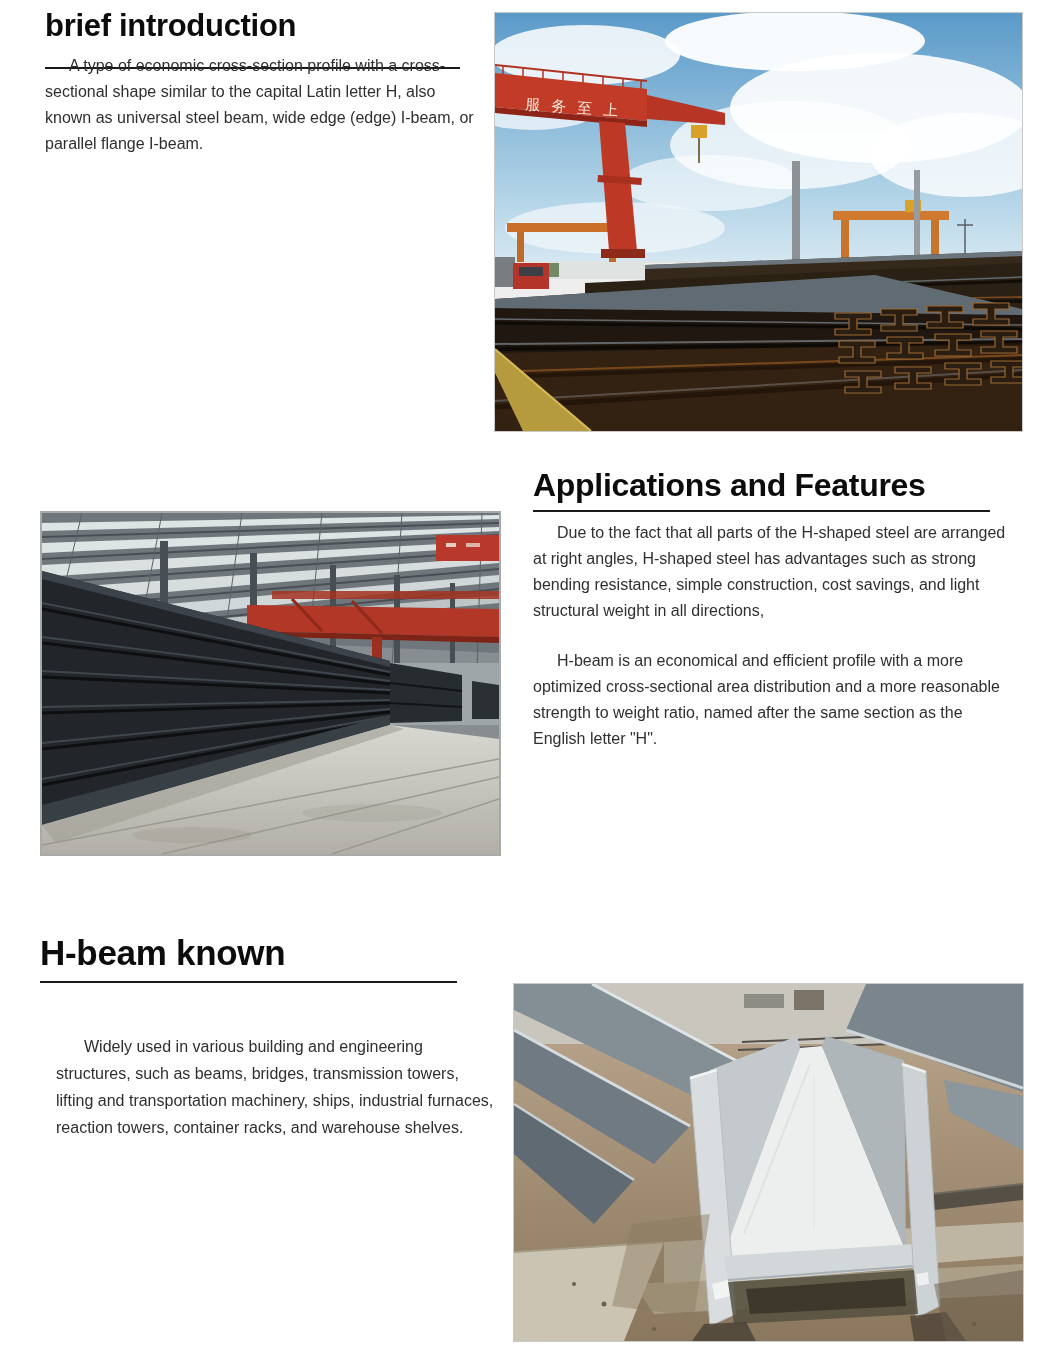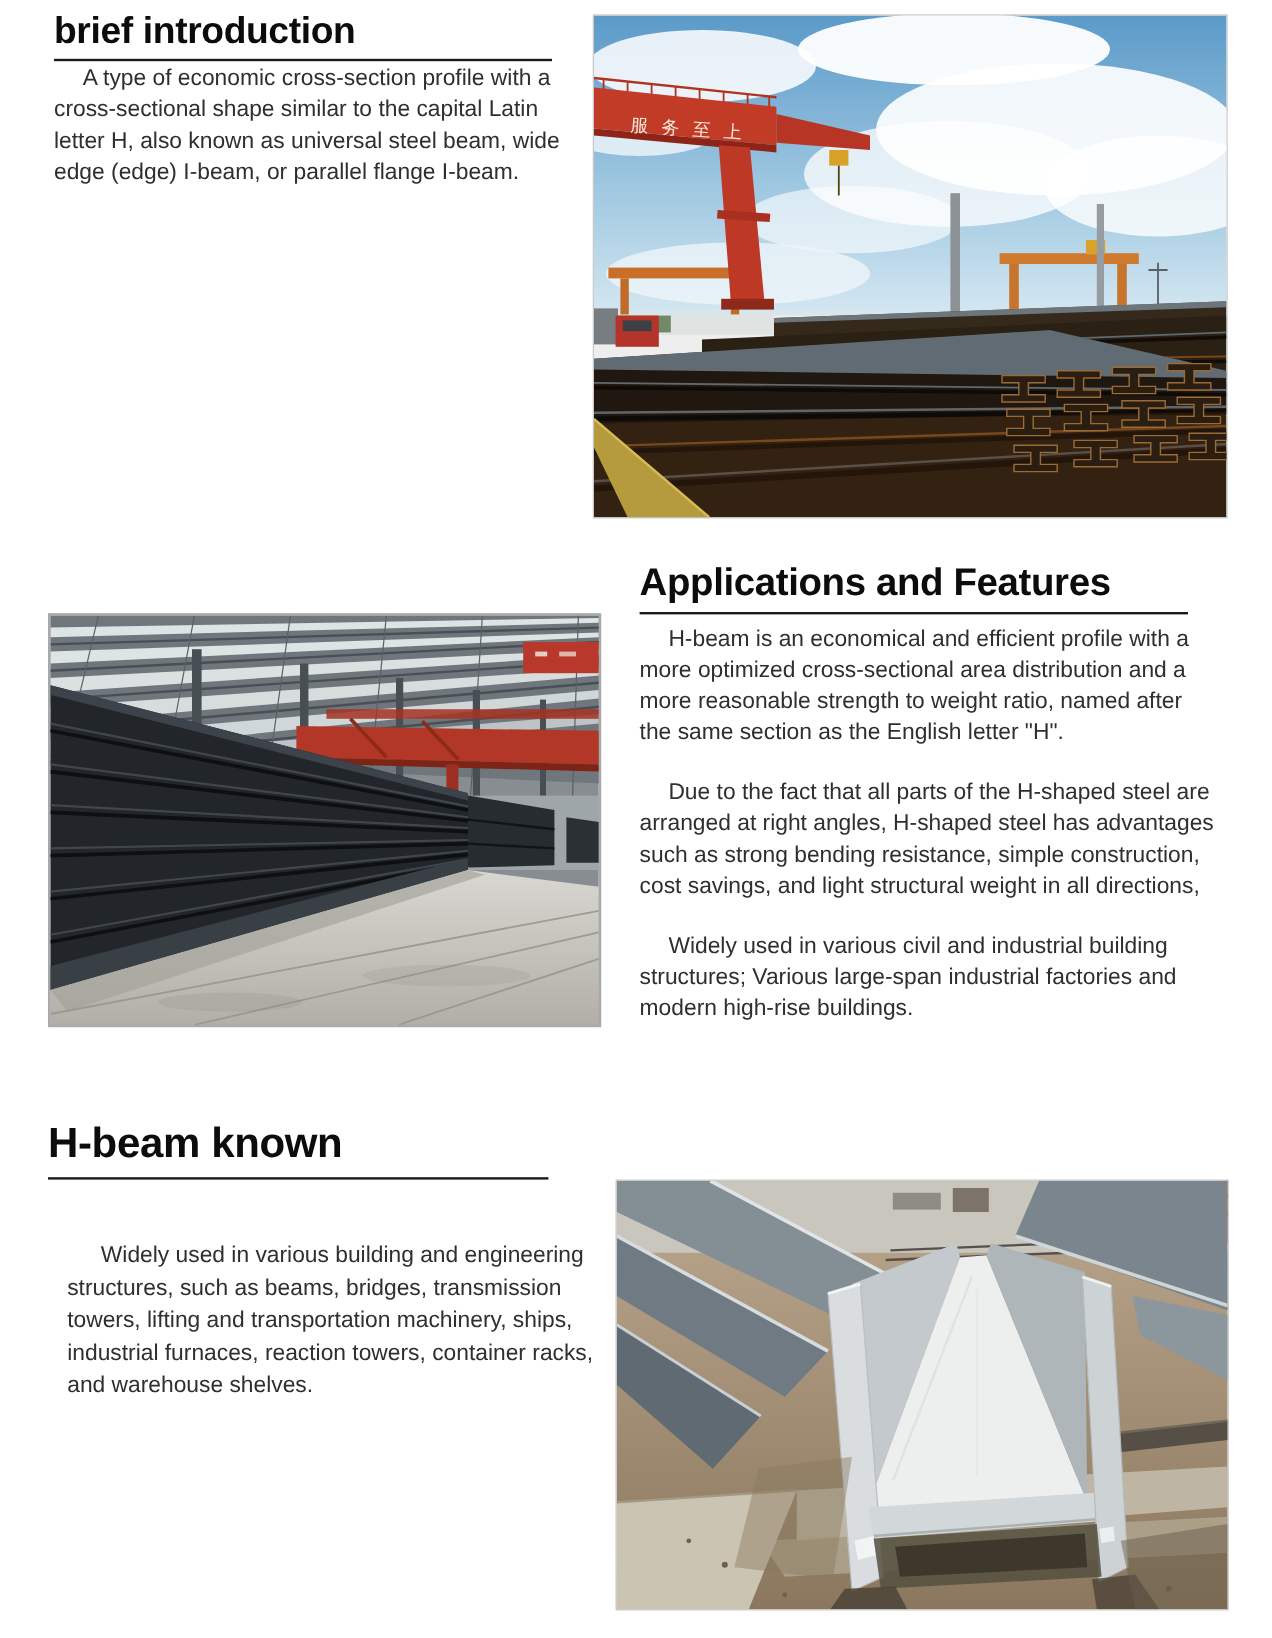--- a/index.html
+++ b/index.html
@@ -1,24 +1,24 @@
 <!DOCTYPE html>
 <html><head>
 <meta charset="utf-8">
 <style>
   html,body{margin:0;padding:0;background:#ffffff;}
   .page{position:relative;width:1060px;height:1365px;background:#ffffff;overflow:hidden;
         font-family:"Liberation Sans",sans-serif;}
   .abs{position:absolute;}
   .hd{font-weight:700;color:#0c0c0c;letter-spacing:-0.3px;margin:0;
       border-bottom:2px solid #1a1a1a;}
-  .hd1{left:45px;top:6px;width:415px;font-size:31px;line-height:40px;padding-bottom:3px;}
+  .hd1{left:45px;top:6px;width:415px;font-size:31px;line-height:40px;padding-bottom:21px;}
   .hd2{left:533px;top:464px;width:457px;font-size:32px;line-height:42px;padding-bottom:4px;}
   .hd3{left:40px;top:931px;width:417px;font-size:35px;line-height:44px;padding-bottom:6px;}
-  .copy{color:#2f2f2f;font-size:19px;}
+  .copy{color:#2f2f2f;font-size:16px;}
   .copy p{margin:0;text-indent:24px;}
   .copy1{left:45px;top:53px;width:430px;line-height:26px;}
   .copy1 p{margin-bottom:14px;}
   .copy2{left:533px;top:520px;width:480px;line-height:26px;}
   .copy2 p{margin-bottom:24px;}
   .copy3{left:56px;top:1001px;width:440px;line-height:27px;margin-top:32px;}
   .copy3 p{text-indent:28px;}
   .photo{background:#eee;}
   .photo svg{display:block;}
   .ph1{left:494px;top:12px;width:527px;height:418px;border:1px solid #c9c9c9;}
@@ -246,23 +246,22 @@
             <line x1="290" y1="341" x2="457" y2="286"></line>
           </g>
           <ellipse cx="150" cy="322" rx="60" ry="8" fill="#8a887f" opacity="0.2"></ellipse>
           <ellipse cx="330" cy="300" rx="70" ry="9" fill="#8a887f" opacity="0.18"></ellipse>
         </g>
       </svg>
     </figure>
 
     <h2 class="abs hd hd2">Applications and Features</h2>
     <div class="abs copy copy2">
+      <p>Due to the fact that all parts of the H-shaped steel are arranged at right angles, H-shaped steel has advantages such as strong bending resistance, simple construction, cost savings, and light structural weight in all directions,</p>
       <p>H-beam is an economical and efficient profile with a more optimized cross-sectional area distribution and a more reasonable strength to weight ratio, named after the same section as the English letter "H".</p>
-      <p>Due to the fact that all parts of the H-shaped steel are arranged at right angles, H-shaped steel has advantages such as strong bending resistance, simple construction, cost savings, and light structural weight in all directions,</p>
-      <p>Widely used in various civil and industrial building structures; Various large-span industrial factories and modern high-rise buildings.</p>
     </div>
   </section>
 
   <section>
     <h2 class="abs hd hd3">H-beam known</h2>
     <div class="abs copy copy3">
       <p>Widely used in various building and engineering structures, such as beams, bridges, transmission towers, lifting and transportation machinery, ships, industrial furnaces, reaction towers, container racks, and warehouse shelves.</p>
     </div>
 
     <figure class="abs photo ph3" style="margin:0" role="img" aria-label="Close-up end view of a gray painted H-beam lying among other beams">

